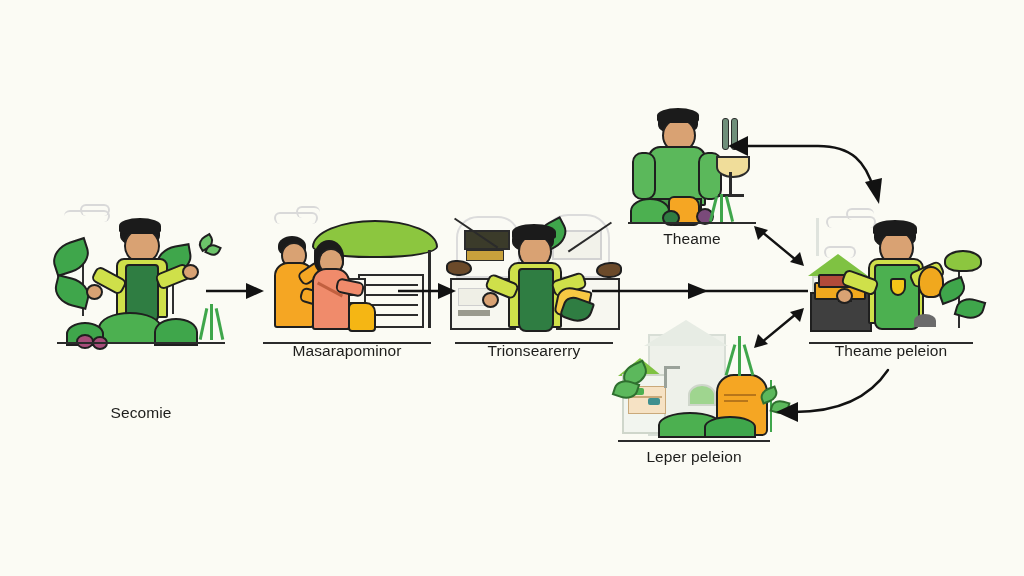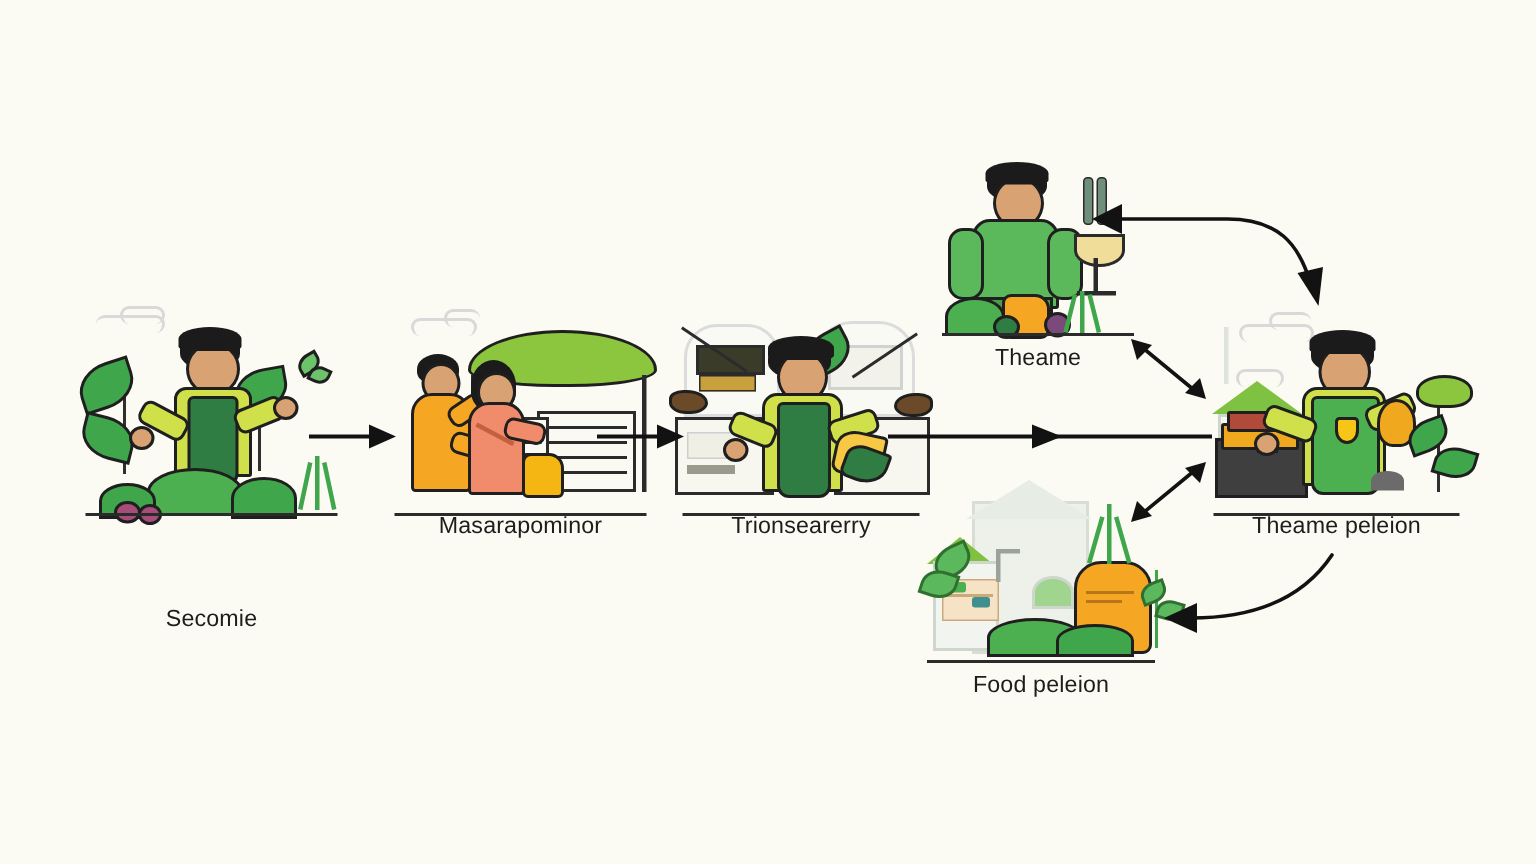--- a/index.html
+++ b/index.html
@@ -243,21 +243,21 @@
       <div style="position:absolute;left:158px;top:52px;width:18px;height:52px;">
         <div class="stem" style="left:8px;top:0;height:52px;background:#3fa64b;"></div>
         <div class="leafy" style="left:-2px;top:8px;width:14px;height:10px;background:#5cb85c;border-color:#2f6f2f;transform:rotate(-20deg);"></div>
         <div class="leafy" style="left:9px;top:20px;width:14px;height:10px;background:#5cb85c;border-color:#2f6f2f;transform:rotate(16deg);"></div>
       </div>
 
       <div class="bush" style="left:54px;top:84px;width:60px;height:22px;background:#4cb050;"></div>
       <div class="bush" style="left:100px;top:88px;width:48px;height:18px;background:#3fa64b;"></div>
       <div class="ground" style="bottom:36px;left:8%;right:8%;"></div>
     </div>
-    <div class="caption" style="top:120px;">Food peleion</div>
+    <div class="caption" style="top:120px;">Leper peleion</div>
   </div>
 
   <div class="node" style="left:798px;top:196px;width:186px;height:170px;">
     <div class="art">
       <div class="cloud" style="left:28px;top:20px;width:46px;border-bottom:none;"></div>
       <div class="cloud" style="left:48px;top:12px;width:26px;border-bottom:none;border-right:none;"></div>
       <div class="cloud" style="left:26px;top:50px;width:28px;border-bottom:none;"></div>
 
       <div style="position:absolute;left:10px;top:58px;width:0;height:0;border-left:30px solid transparent;border-right:30px solid transparent;border-bottom:22px solid #7fc242;"></div>
       <div style="position:absolute;left:14px;top:80px;width:52px;height:24px;background:#f4f6f1;border:2px solid #cfd6cb;"></div>

